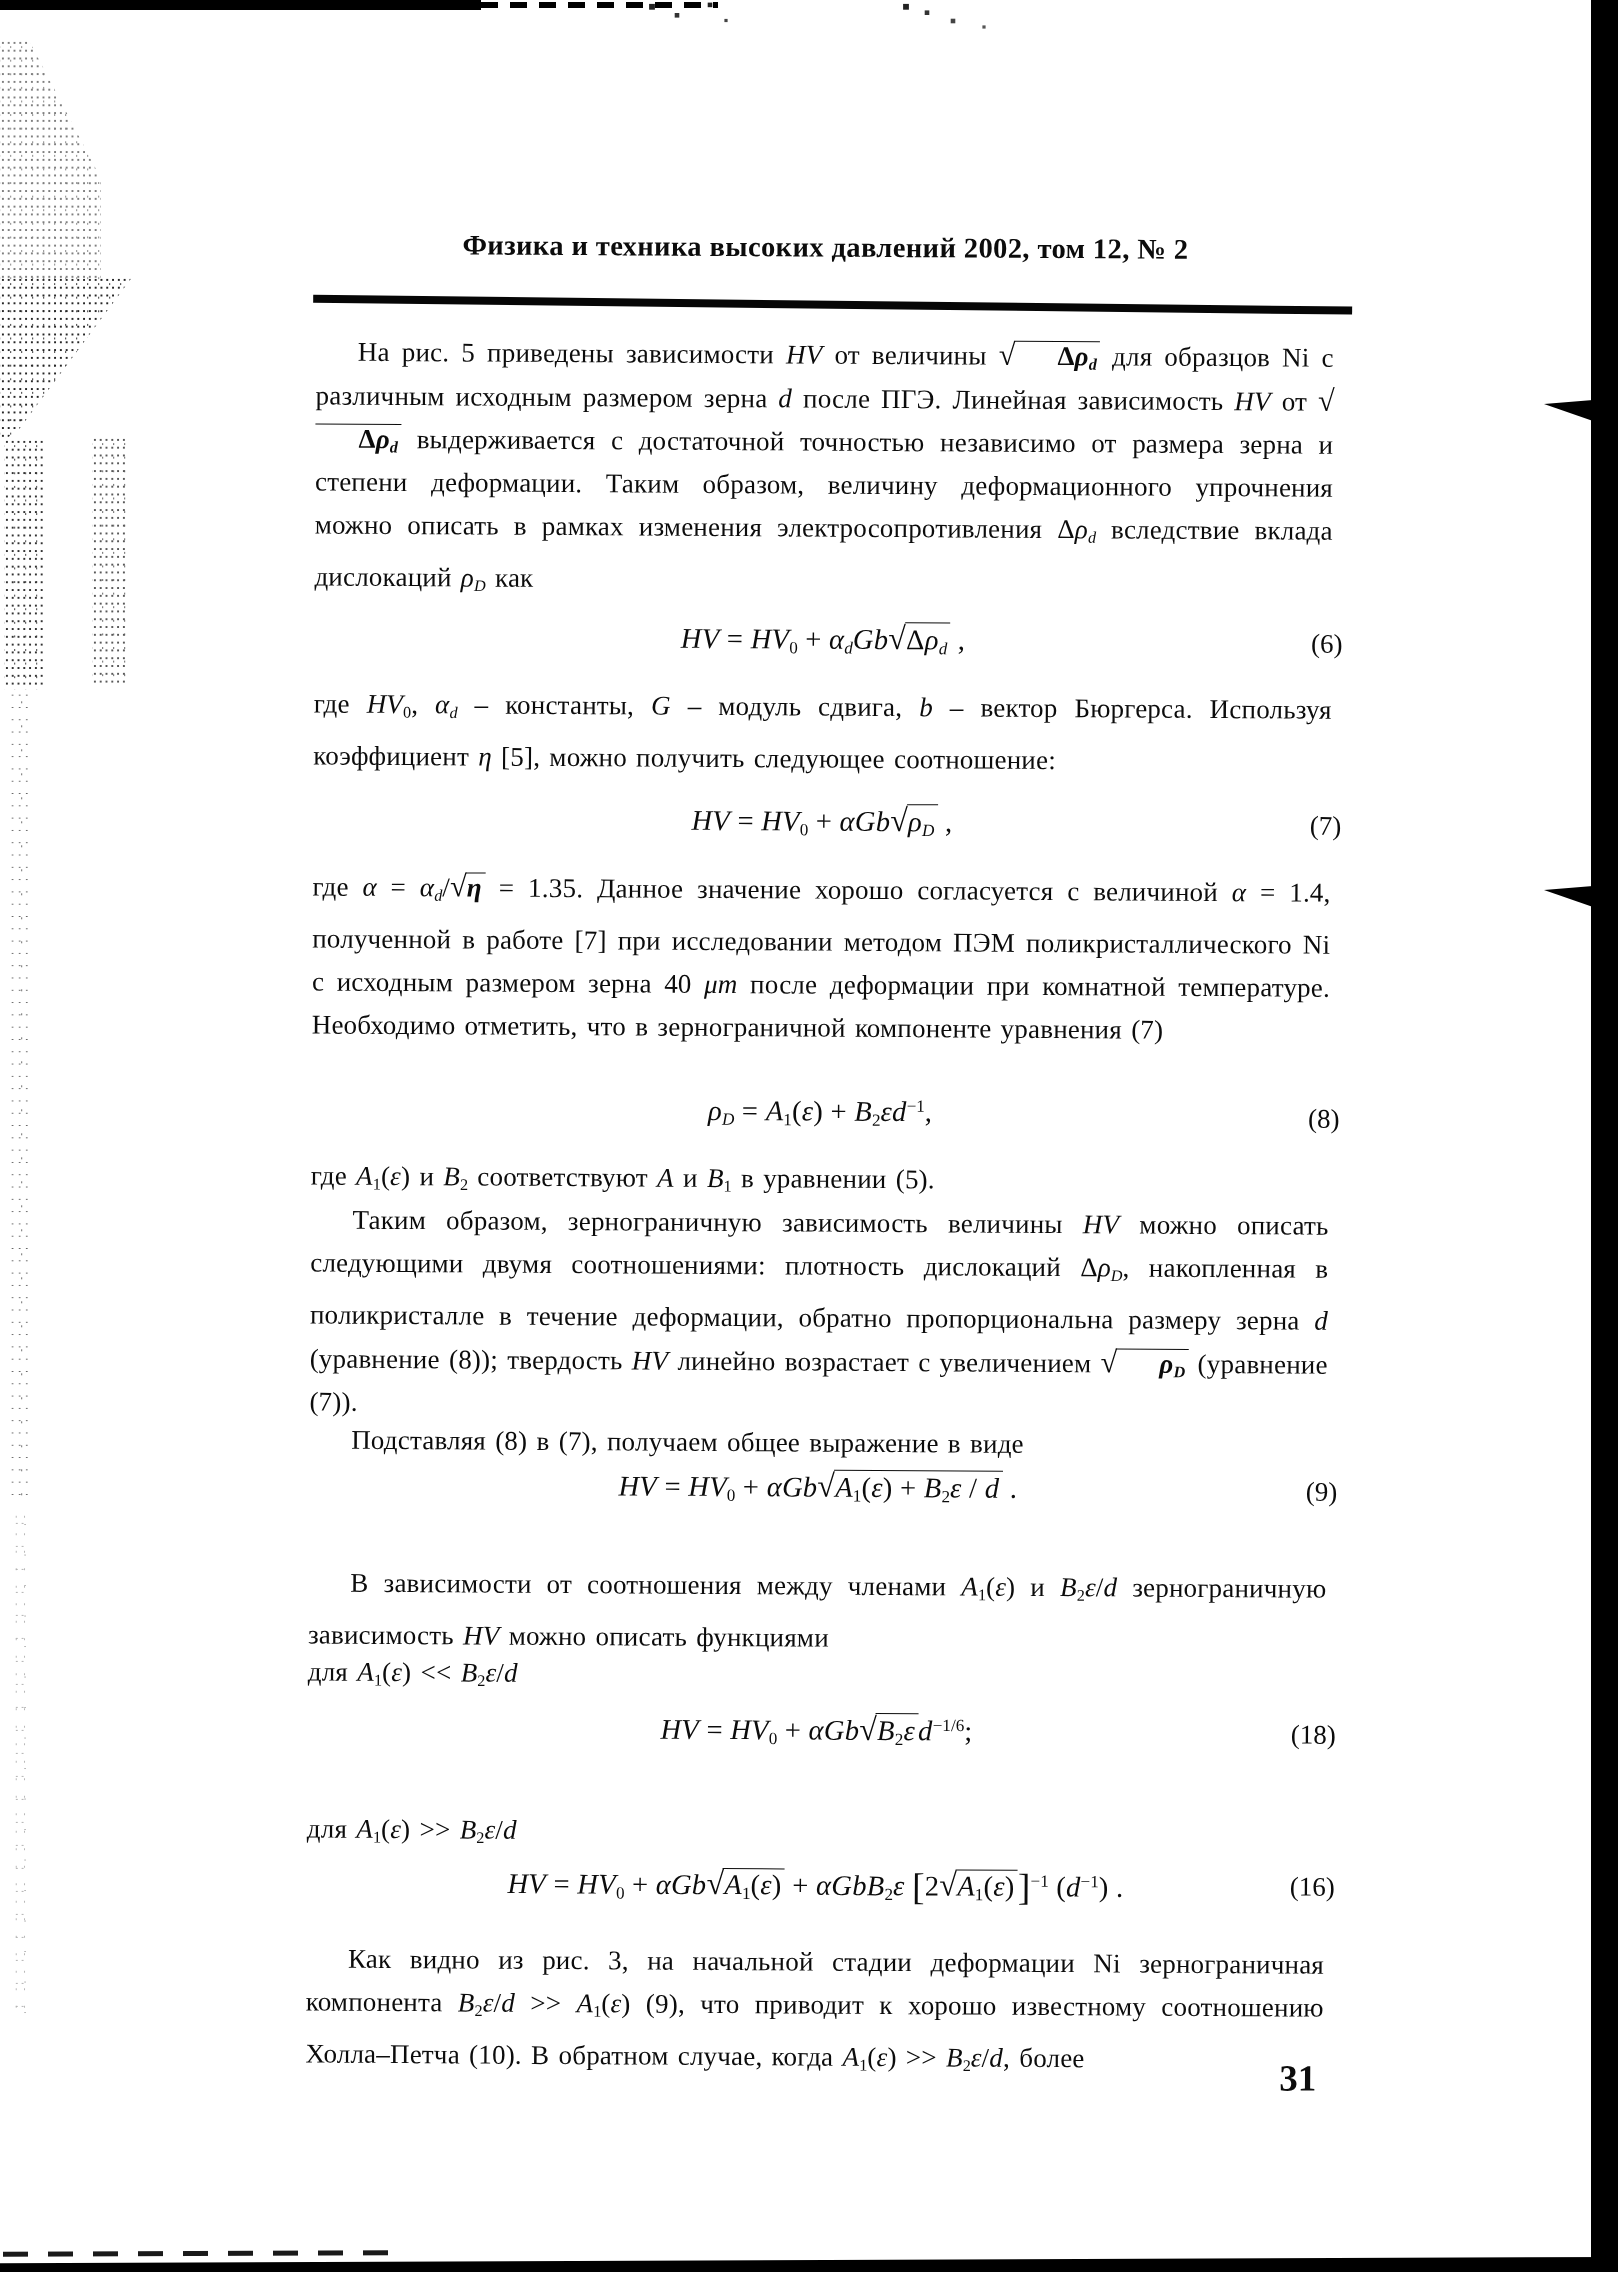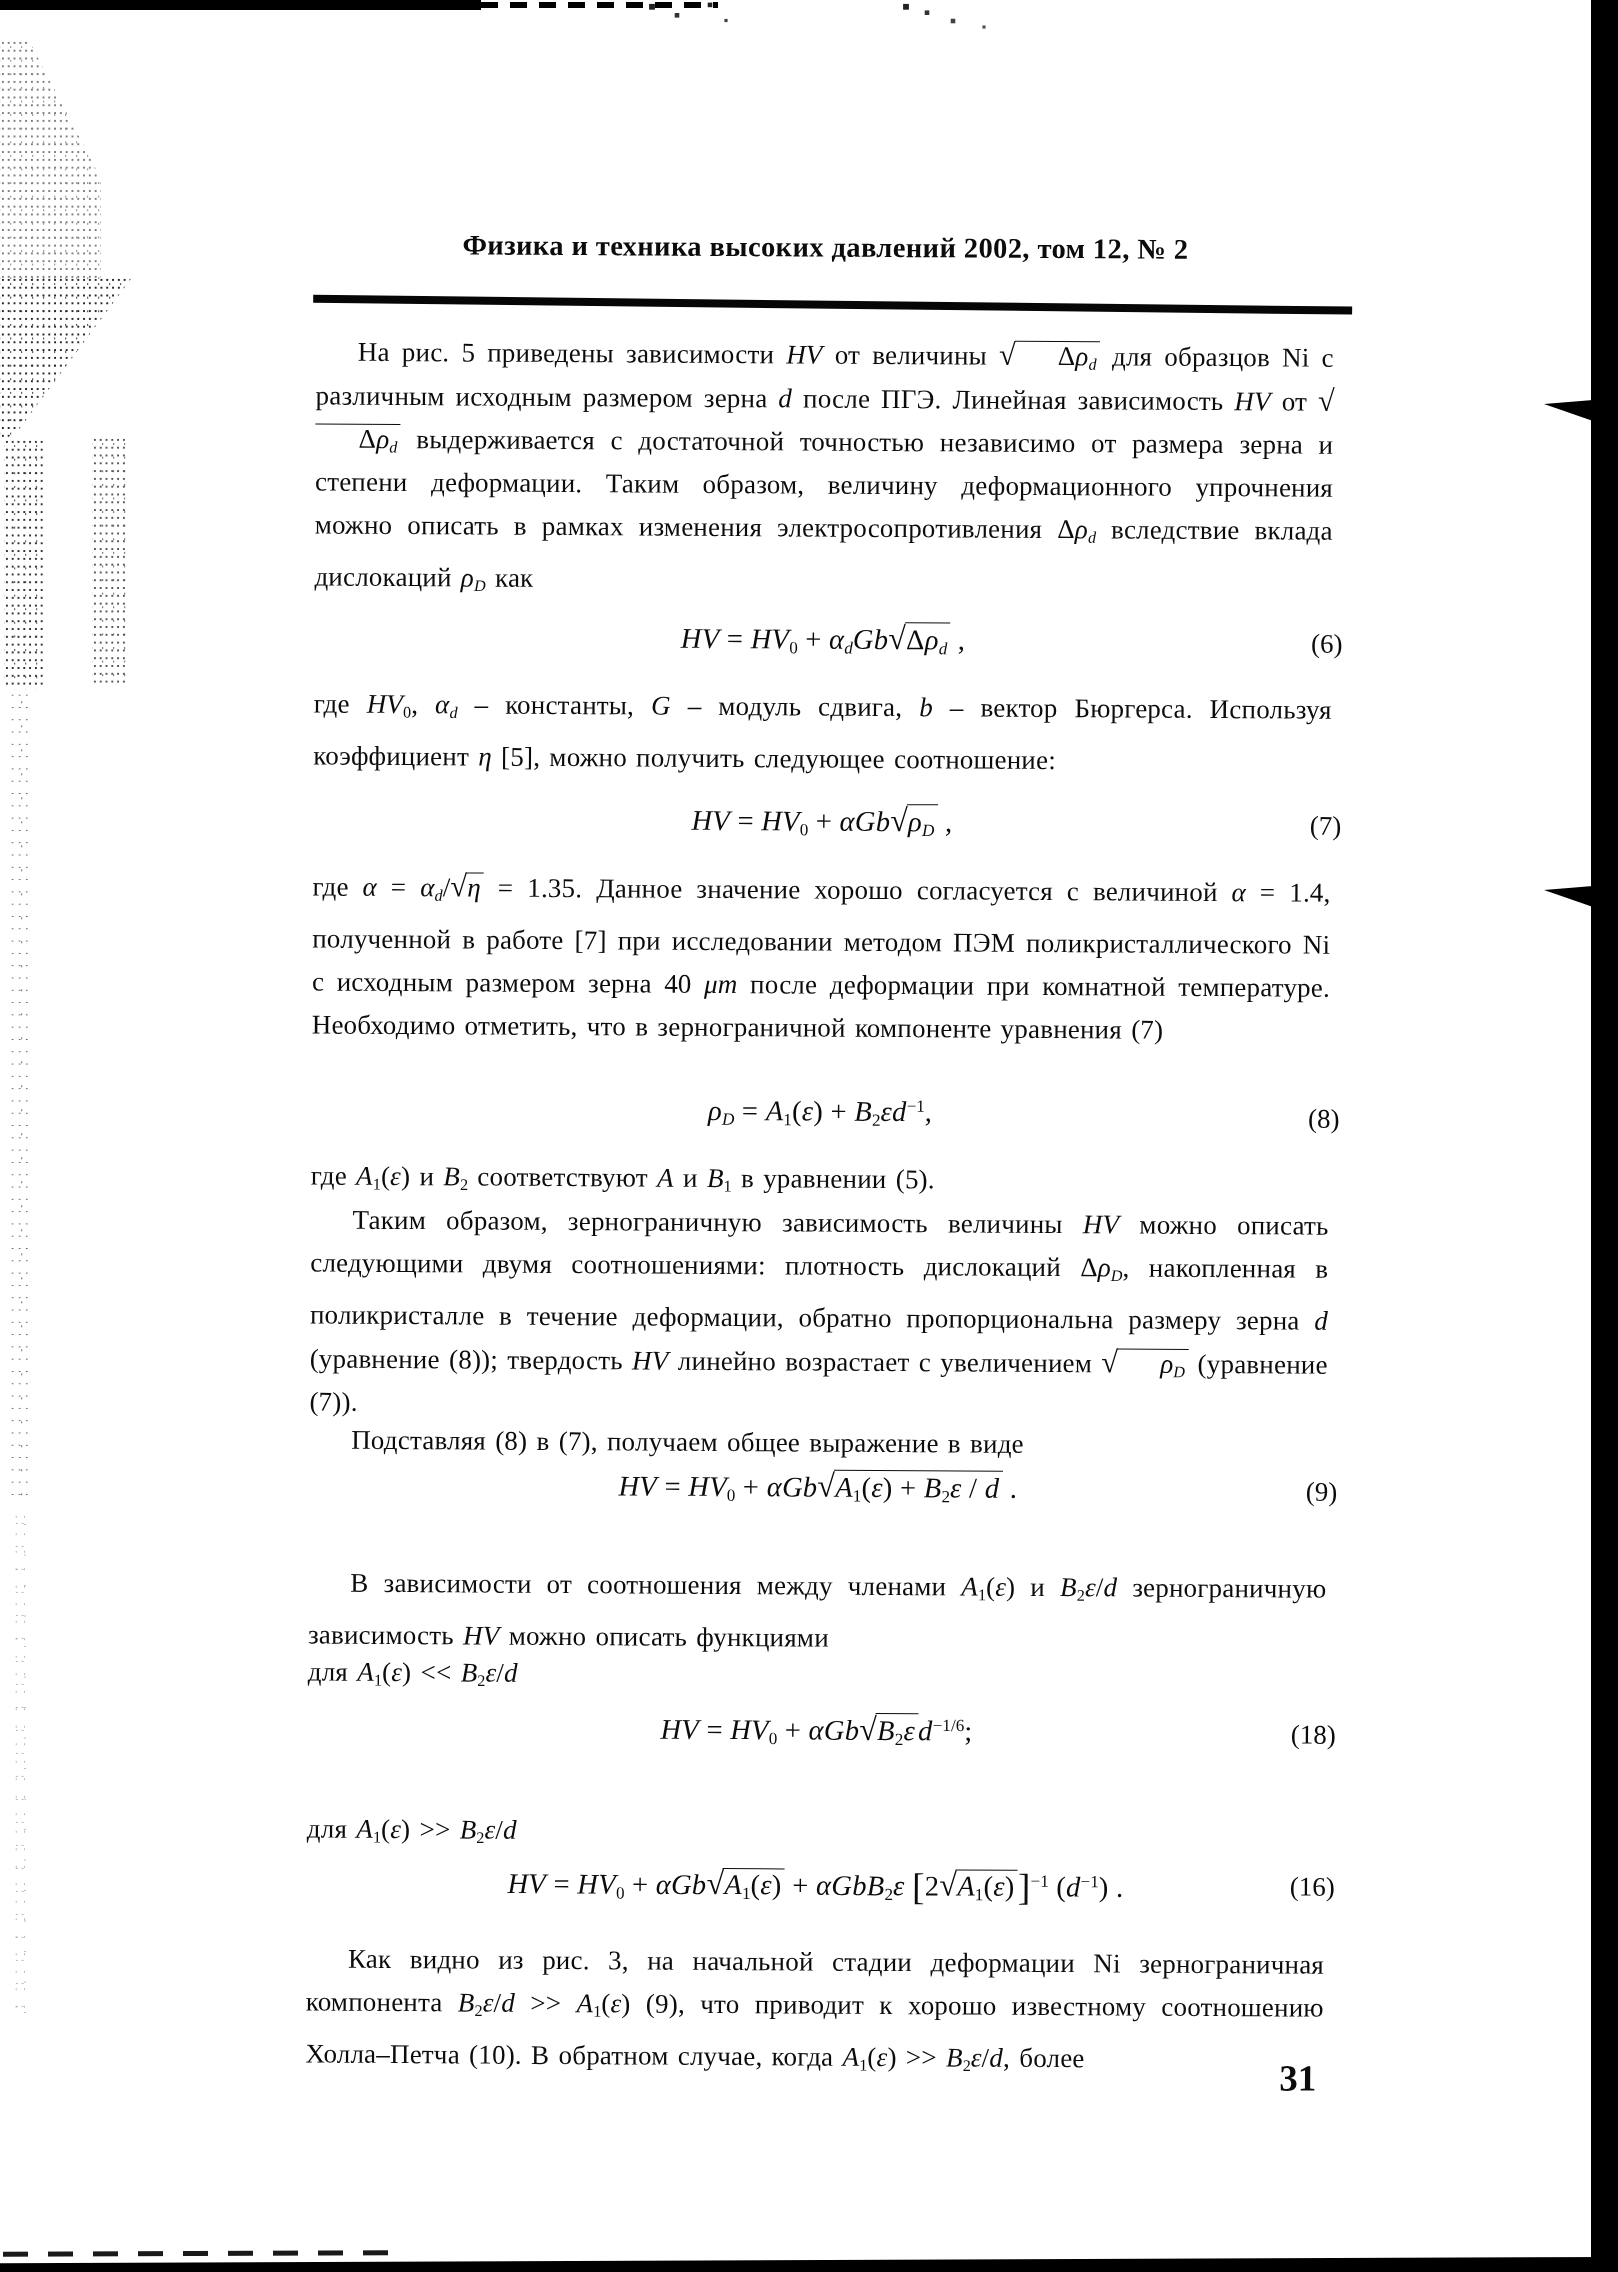--- a/index.html
+++ b/index.html
@@ -44,21 +44,21 @@
   }
   
   .it { font-style: italic; }
   .sb { font-size: 0.60em; vertical-align: -0.28em; letter-spacing: 0; }
   .sp { font-size: 0.60em; vertical-align: 0.55em; letter-spacing: 0; }
   .rad { font-size: 1.12em; margin-right: -1.3px; }
   .ol {
     display: inline-block; border-top: 1.9px solid #0c0c0c;
     padding: 0.6px 3.2px 0 1.3px; line-height: 1.12; text-align: center;
   }
-  .para .ol { line-height: 1.02; }
+  .para .ol { line-height: 1.02; font-weight: bold; }
   .big { font-size: 1.32em; vertical-align: -0.1em; }
 
   
   .top-bar { position: absolute; left: 0; top: 0; width: 481px; height: 9.7px; background: #000; }
   .top-bar-dashes {
     position: absolute; left: 481px; top: 1.9px; width: 237px; height: 5.8px;
     background: repeating-linear-gradient(90deg, #000 0 17px, transparent 17px 29px);
   }
   .top-specks {
     position: absolute; left: 0; top: 0; width: 1.9px; height: 1.9px; background: transparent;

